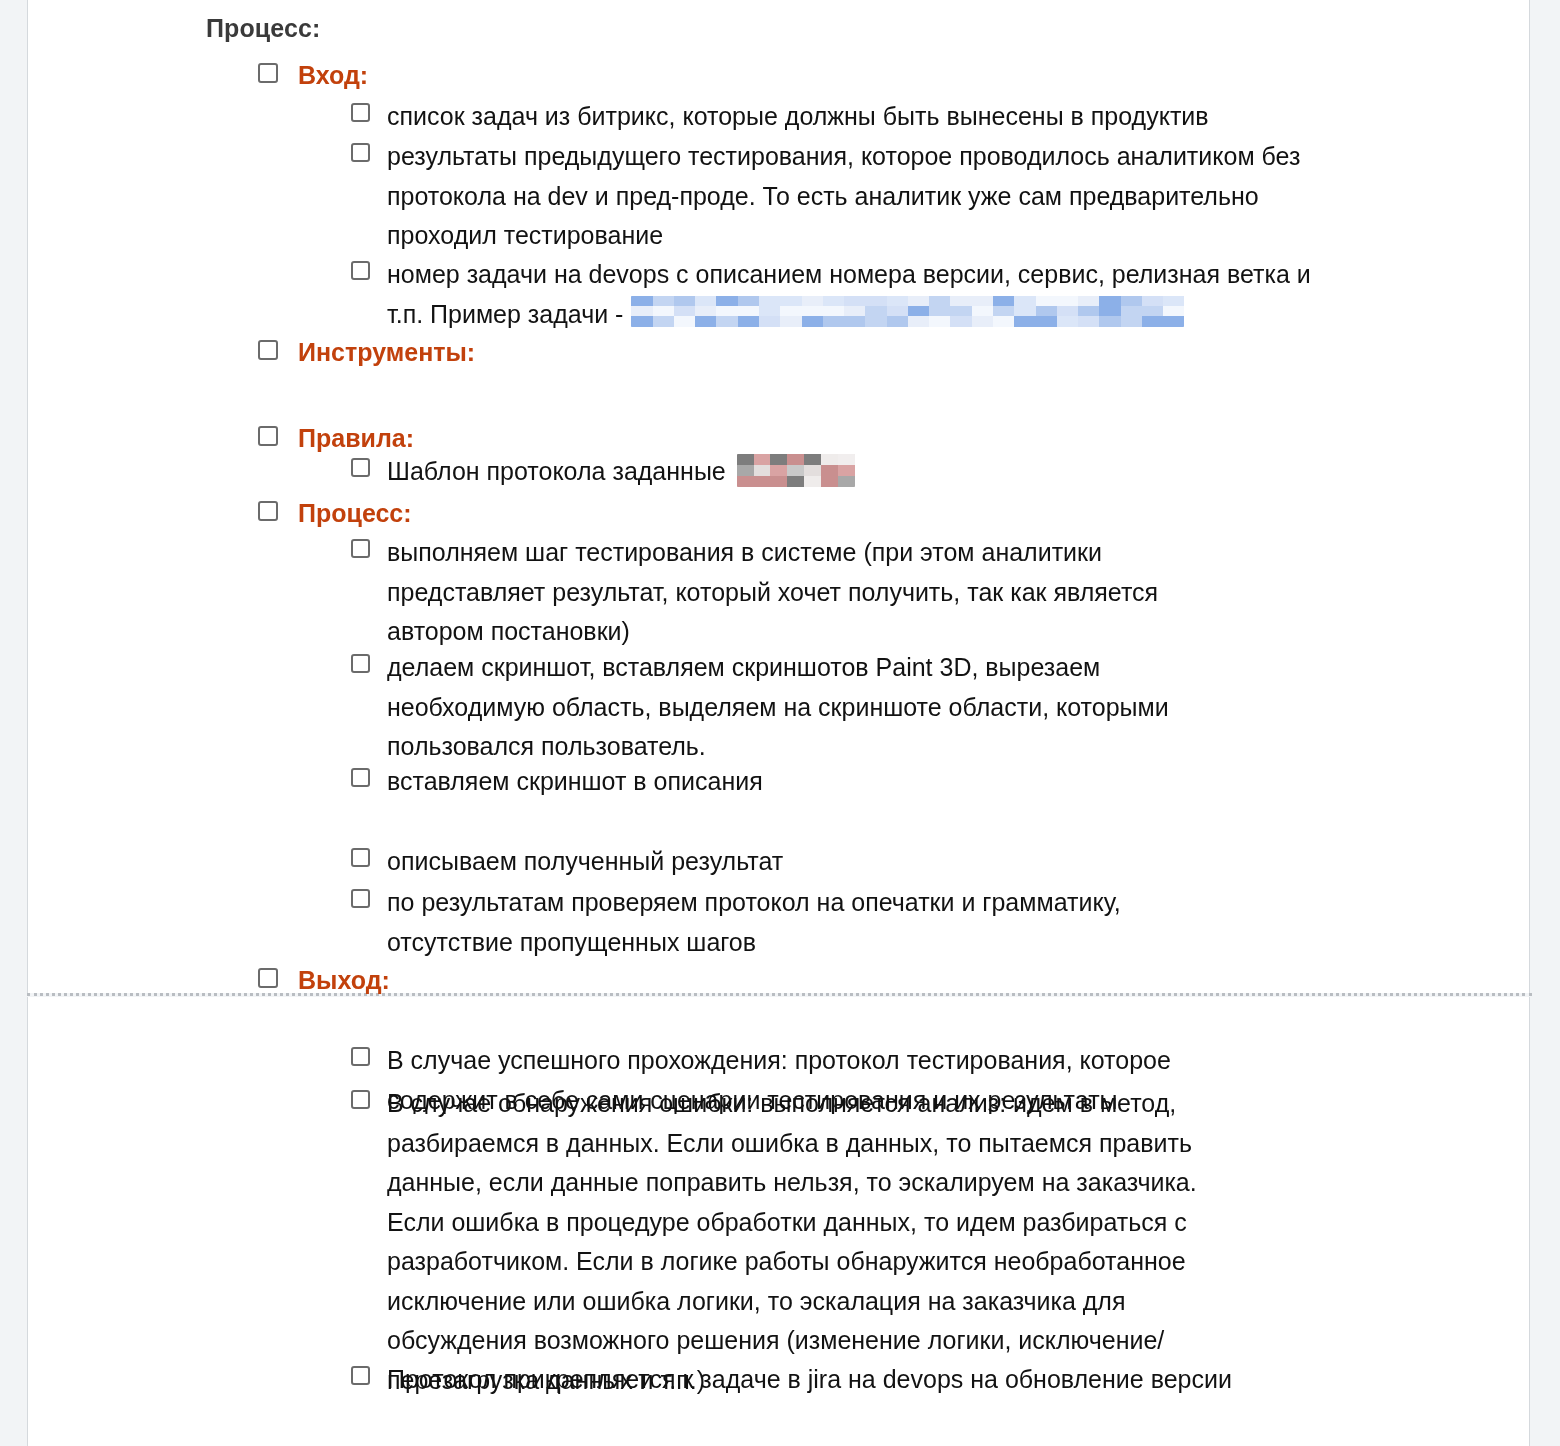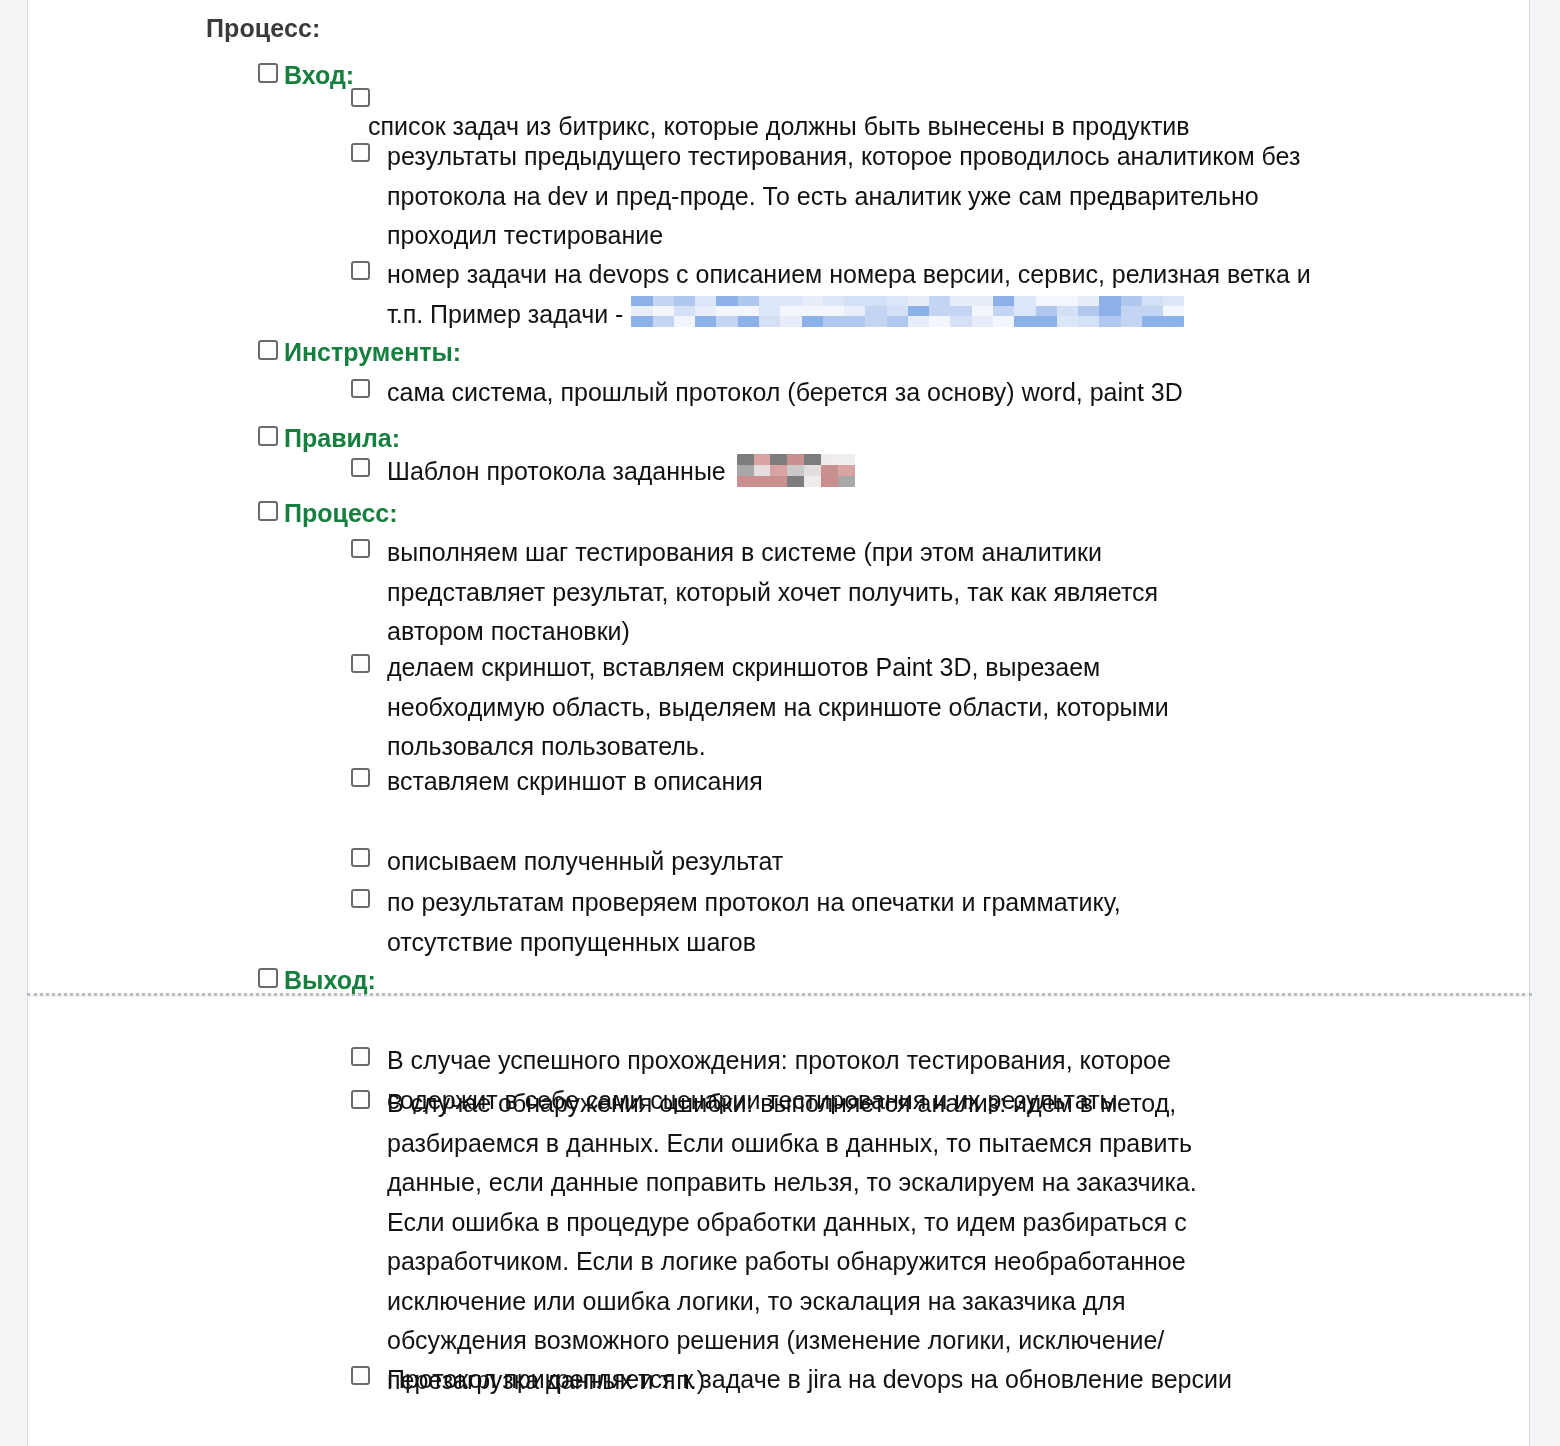--- a/index.html
+++ b/index.html
@@ -100,23 +100,23 @@
   .lvl1 {
     left: 258px;
   }
   .lvl1 .cb {
     width: 20px;
     height: 20px;
     margin-top: 7px;
   }
   .lvl1 .txt {
     font-weight: bold;
-    color: #15803d;
+    color: #c2410c;
     font-size: 25px;
-    margin-left: 6px;
+    margin-left: 20px;
   }
 
   
   .lvl2 {
     left: 351px;
   }
   .lvl2 .cb {
     border-color: #6b6b6b;
   }
   .lvl2 .txt {
@@ -161,21 +161,21 @@
 
 <div class="content">
 
   <div class="doc-title">Процесс:</div>
 
   <div class="row lvl1" style="top:56px;">
     <span class="cb"></span>
     <span class="txt">Вход:</span>
   </div>
 
-  <div class="row lvl2" style="top:82px; width:1000px;flex-direction:column;">
+  <div class="row lvl2" style="top:97px; width:1000px;">
     <span class="cb"></span>
     <span class="txt">список задач из битрикс, которые должны быть вынесены в продуктив</span>
   </div>
 
   <div class="row lvl2" style="top:137px; width:980px;">
     <span class="cb"></span>
     <span class="txt">результаты предыдущего тестирования, которое проводилось аналитиком без протокола на dev и пред-проде. То есть аналитик уже сам предварительно проходил тестирование</span>
   </div>
 
   <div class="row lvl2" style="top:255px; width:1000px;">
@@ -183,24 +183,20 @@
     <span class="txt">
       <span>номер задачи на devops с описанием номера версии, сервис, релизная ветка и т.п. Пример задачи -</span><span class="redaction redact-blue"><i style="left: 0px; top: 0px; width: 22px; height: 11px; background: rgb(140, 176, 232);"></i><i style="left: 21.2692px; top: 0px; width: 22px; height: 11px; background: rgb(195, 213, 242);"></i><i style="left: 42.5385px; top: 0px; width: 22px; height: 11px; background: rgb(176, 200, 238);"></i><i style="left: 63.8077px; top: 0px; width: 22px; height: 11px; background: rgb(219, 230, 248);"></i><i style="left: 85.0769px; top: 0px; width: 22px; height: 11px; background: rgb(140, 176, 232);"></i><i style="left: 106.346px; top: 0px; width: 22px; height: 11px; background: rgb(176, 200, 238);"></i><i style="left: 127.615px; top: 0px; width: 22px; height: 11px; background: rgb(219, 230, 248);"></i><i style="left: 148.885px; top: 0px; width: 22px; height: 11px; background: rgb(219, 230, 248);"></i><i style="left: 170.154px; top: 0px; width: 22px; height: 11px; background: rgb(232, 238, 249);"></i><i style="left: 191.423px; top: 0px; width: 22px; height: 11px; background: rgb(219, 230, 248);"></i><i style="left: 212.692px; top: 0px; width: 22px; height: 11px; background: rgb(212, 224, 246);"></i><i style="left: 233.962px; top: 0px; width: 22px; height: 11px; background: rgb(212, 224, 246);"></i><i style="left: 255.231px; top: 0px; width: 22px; height: 11px; background: rgb(219, 230, 248);"></i><i style="left: 276.5px; top: 0px; width: 22px; height: 11px; background: rgb(232, 238, 249);"></i><i style="left: 297.769px; top: 0px; width: 22px; height: 11px; background: rgb(195, 213, 242);"></i><i style="left: 319.038px; top: 0px; width: 22px; height: 11px; background: rgb(232, 238, 249);"></i><i style="left: 340.308px; top: 0px; width: 22px; height: 11px; background: rgb(232, 238, 249);"></i><i style="left: 361.577px; top: 0px; width: 22px; height: 11px; background: rgb(140, 176, 232);"></i><i style="left: 382.846px; top: 0px; width: 22px; height: 11px; background: rgb(219, 230, 248);"></i><i style="left: 404.115px; top: 0px; width: 22px; height: 11px; background: rgb(243, 247, 253);"></i><i style="left: 425.385px; top: 0px; width: 22px; height: 11px; background: rgb(243, 247, 253);"></i><i style="left: 446.654px; top: 0px; width: 22px; height: 11px; background: rgb(232, 238, 249);"></i><i style="left: 467.923px; top: 0px; width: 22px; height: 11px; background: rgb(140, 176, 232);"></i><i style="left: 489.192px; top: 0px; width: 22px; height: 11px; background: rgb(176, 200, 238);"></i><i style="left: 510.462px; top: 0px; width: 22px; height: 11px; background: rgb(212, 224, 246);"></i><i style="left: 531.731px; top: 0px; width: 22px; height: 11px; background: rgb(219, 230, 248);"></i><i style="left: 0px; top: 10.3333px; width: 22px; height: 11px; background: rgb(232, 238, 249);"></i><i style="left: 21.2692px; top: 10.3333px; width: 22px; height: 11px; background: rgb(243, 247, 253);"></i><i style="left: 42.5385px; top: 10.3333px; width: 22px; height: 11px; background: rgb(212, 224, 246);"></i><i style="left: 63.8077px; top: 10.3333px; width: 22px; height: 11px; background: rgb(232, 238, 249);"></i><i style="left: 85.0769px; top: 10.3333px; width: 22px; height: 11px; background: rgb(243, 247, 253);"></i><i style="left: 106.346px; top: 10.3333px; width: 22px; height: 11px; background: rgb(243, 247, 253);"></i><i style="left: 127.615px; top: 10.3333px; width: 22px; height: 11px; background: rgb(219, 230, 248);"></i><i style="left: 148.885px; top: 10.3333px; width: 22px; height: 11px; background: rgb(243, 247, 253);"></i><i style="left: 170.154px; top: 10.3333px; width: 22px; height: 11px; background: rgb(243, 247, 253);"></i><i style="left: 191.423px; top: 10.3333px; width: 22px; height: 11px; background: rgb(243, 247, 253);"></i><i style="left: 212.692px; top: 10.3333px; width: 22px; height: 11px; background: rgb(232, 238, 249);"></i><i style="left: 233.962px; top: 10.3333px; width: 22px; height: 11px; background: rgb(195, 213, 242);"></i><i style="left: 255.231px; top: 10.3333px; width: 22px; height: 11px; background: rgb(212, 224, 246);"></i><i style="left: 276.5px; top: 10.3333px; width: 22px; height: 11px; background: rgb(140, 176, 232);"></i><i style="left: 297.769px; top: 10.3333px; width: 22px; height: 11px; background: rgb(195, 213, 242);"></i><i style="left: 319.038px; top: 10.3333px; width: 22px; height: 11px; background: rgb(195, 213, 242);"></i><i style="left: 340.308px; top: 10.3333px; width: 22px; height: 11px; background: rgb(243, 247, 253);"></i><i style="left: 361.577px; top: 10.3333px; width: 22px; height: 11px; background: rgb(195, 213, 242);"></i><i style="left: 382.846px; top: 10.3333px; width: 22px; height: 11px; background: rgb(219, 230, 248);"></i><i style="left: 404.115px; top: 10.3333px; width: 22px; height: 11px; background: rgb(176, 200, 238);"></i><i style="left: 425.385px; top: 10.3333px; width: 22px; height: 11px; background: rgb(212, 224, 246);"></i><i style="left: 446.654px; top: 10.3333px; width: 22px; height: 11px; background: rgb(176, 200, 238);"></i><i style="left: 467.923px; top: 10.3333px; width: 22px; height: 11px; background: rgb(140, 176, 232);"></i><i style="left: 489.192px; top: 10.3333px; width: 22px; height: 11px; background: rgb(195, 213, 242);"></i><i style="left: 510.462px; top: 10.3333px; width: 22px; height: 11px; background: rgb(195, 213, 242);"></i><i style="left: 531.731px; top: 10.3333px; width: 22px; height: 11px; background: rgb(243, 247, 253);"></i><i style="left: 0px; top: 20.6667px; width: 22px; height: 11px; background: rgb(140, 176, 232);"></i><i style="left: 21.2692px; top: 20.6667px; width: 22px; height: 11px; background: rgb(195, 213, 242);"></i><i style="left: 42.5385px; top: 20.6667px; width: 22px; height: 11px; background: rgb(243, 247, 253);"></i><i style="left: 63.8077px; top: 20.6667px; width: 22px; height: 11px; background: rgb(140, 176, 232);"></i><i style="left: 85.0769px; top: 20.6667px; width: 22px; height: 11px; background: rgb(195, 213, 242);"></i><i style="left: 106.346px; top: 20.6667px; width: 22px; height: 11px; background: rgb(140, 176, 232);"></i><i style="left: 127.615px; top: 20.6667px; width: 22px; height: 11px; background: rgb(212, 224, 246);"></i><i style="left: 148.885px; top: 20.6667px; width: 22px; height: 11px; background: rgb(232, 238, 249);"></i><i style="left: 170.154px; top: 20.6667px; width: 22px; height: 11px; background: rgb(140, 176, 232);"></i><i style="left: 191.423px; top: 20.6667px; width: 22px; height: 11px; background: rgb(176, 200, 238);"></i><i style="left: 212.692px; top: 20.6667px; width: 22px; height: 11px; background: rgb(176, 200, 238);"></i><i style="left: 233.962px; top: 20.6667px; width: 22px; height: 11px; background: rgb(195, 213, 242);"></i><i style="left: 255.231px; top: 20.6667px; width: 22px; height: 11px; background: rgb(176, 200, 238);"></i><i style="left: 276.5px; top: 20.6667px; width: 22px; height: 11px; background: rgb(232, 238, 249);"></i><i style="left: 297.769px; top: 20.6667px; width: 22px; height: 11px; background: rgb(243, 247, 253);"></i><i style="left: 319.038px; top: 20.6667px; width: 22px; height: 11px; background: rgb(212, 224, 246);"></i><i style="left: 340.308px; top: 20.6667px; width: 22px; height: 11px; background: rgb(232, 238, 249);"></i><i style="left: 361.577px; top: 20.6667px; width: 22px; height: 11px; background: rgb(243, 247, 253);"></i><i style="left: 382.846px; top: 20.6667px; width: 22px; height: 11px; background: rgb(140, 176, 232);"></i><i style="left: 404.115px; top: 20.6667px; width: 22px; height: 11px; background: rgb(140, 176, 232);"></i><i style="left: 425.385px; top: 20.6667px; width: 22px; height: 11px; background: rgb(219, 230, 248);"></i><i style="left: 446.654px; top: 20.6667px; width: 22px; height: 11px; background: rgb(212, 224, 246);"></i><i style="left: 467.923px; top: 20.6667px; width: 22px; height: 11px; background: rgb(176, 200, 238);"></i><i style="left: 489.192px; top: 20.6667px; width: 22px; height: 11px; background: rgb(195, 213, 242);"></i><i style="left: 510.462px; top: 20.6667px; width: 22px; height: 11px; background: rgb(140, 176, 232);"></i><i style="left: 531.731px; top: 20.6667px; width: 22px; height: 11px; background: rgb(140, 176, 232);"></i></span>
     </span>
   </div>
 
   <div class="row lvl1" style="top:333px;">
     <span class="cb"></span>
     <span class="txt">Инструменты:</span>
   </div>
 
-  <div class="row lvl2" style="top:373px; width:1000px;">
-    <span class="cb"></span>
-    <span class="txt">сама система, прошлый протокол (берется за основу) word, paint 3D</span>
-  </div>
 
   <div class="row lvl1" style="top:419px;text-align:right;">
     <span class="cb"></span>
     <span class="txt">Правила:</span>
   </div>
 
   <div class="row lvl2" style="top:452px; width:1000px;">
     <span class="cb"></span>
     <span class="txt">
       <span>Шаблон протокола заданные</span><span class="redaction redact-red"><i style="left: 0px; top: 0px; width: 17px; height: 11px; background: rgb(125, 125, 125);"></i><i style="left: 16.8571px; top: 0px; width: 17px; height: 11px; background: rgb(217, 163, 163);"></i><i style="left: 33.7143px; top: 0px; width: 17px; height: 11px; background: rgb(125, 125, 125);"></i><i style="left: 50.5714px; top: 0px; width: 17px; height: 11px; background: rgb(201, 143, 143);"></i><i style="left: 67.4286px; top: 0px; width: 17px; height: 11px; background: rgb(125, 125, 125);"></i><i style="left: 84.2857px; top: 0px; width: 17px; height: 11px; background: rgb(239, 236, 235);"></i><i style="left: 101.143px; top: 0px; width: 17px; height: 11px; background: rgb(241, 238, 238);"></i><i style="left: 0px; top: 11px; width: 17px; height: 11px; background: rgb(168, 168, 168);"></i><i style="left: 16.8571px; top: 11px; width: 17px; height: 11px; background: rgb(227, 222, 221);"></i><i style="left: 33.7143px; top: 11px; width: 17px; height: 11px; background: rgb(217, 163, 163);"></i><i style="left: 50.5714px; top: 11px; width: 17px; height: 11px; background: rgb(201, 201, 201);"></i><i style="left: 67.4286px; top: 11px; width: 17px; height: 11px; background: rgb(227, 222, 221);"></i><i style="left: 84.2857px; top: 11px; width: 17px; height: 11px; background: rgb(201, 143, 143);"></i><i style="left: 101.143px; top: 11px; width: 17px; height: 11px; background: rgb(217, 163, 163);"></i><i style="left: 0px; top: 22px; width: 17px; height: 11px; background: rgb(201, 143, 143);"></i><i style="left: 16.8571px; top: 22px; width: 17px; height: 11px; background: rgb(201, 143, 143);"></i><i style="left: 33.7143px; top: 22px; width: 17px; height: 11px; background: rgb(201, 143, 143);"></i><i style="left: 50.5714px; top: 22px; width: 17px; height: 11px; background: rgb(125, 125, 125);"></i><i style="left: 67.4286px; top: 22px; width: 17px; height: 11px; background: rgb(239, 236, 235);"></i><i style="left: 84.2857px; top: 22px; width: 17px; height: 11px; background: rgb(201, 143, 143);"></i><i style="left: 101.143px; top: 22px; width: 17px; height: 11px; background: rgb(168, 168, 168);"></i></span>

